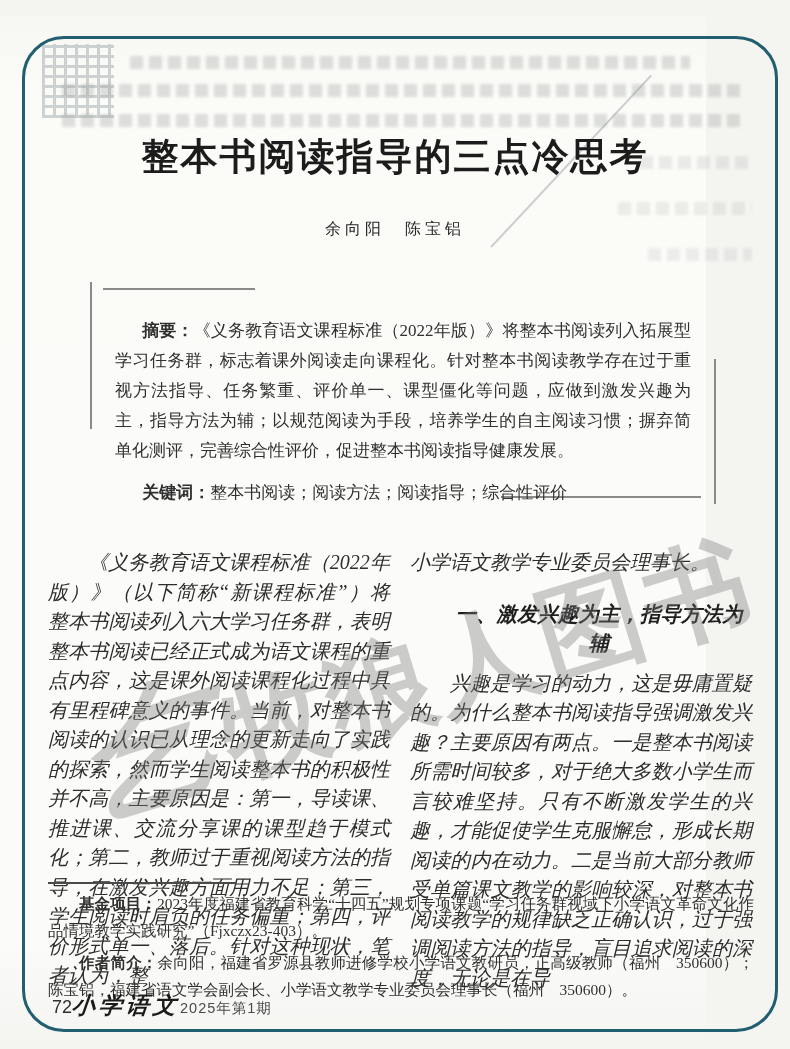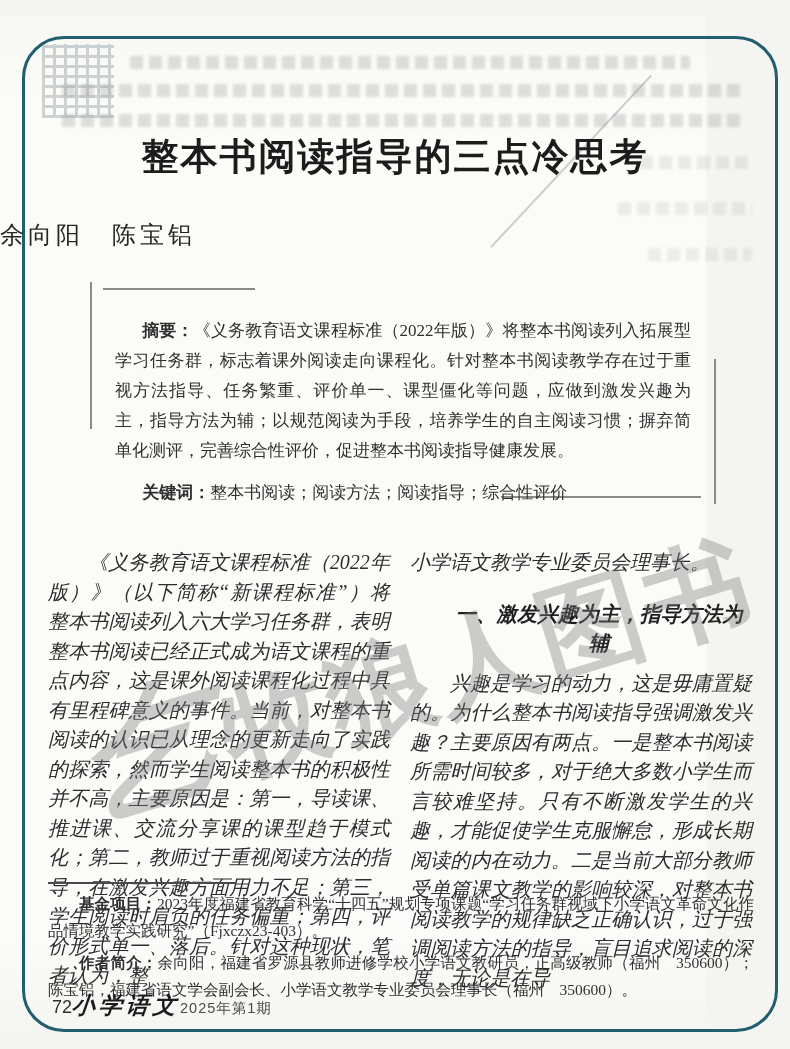--- a/index.html
+++ b/index.html
@@ -34,22 +34,22 @@
   .diag{
     position:absolute;left:652px;top:60px;width:235px;height:1.5px;
     background:rgba(140,152,158,.45);transform:rotate(133deg);transform-origin:0 0;
   }
   
   .title{
     position:absolute;left:0;top:116px;width:790px;text-align:center;
     font-size:37px;font-weight:700;color:#1c1c1c;letter-spacing:2px;
   }
   .authors{
-    position:absolute;left:0;top:203px;width:790px;text-align:left;
-    font-size:24px;color:#262626;letter-spacing:4px;
+    position:absolute;left:0;top:203px;width:790px;text-align:center;
+    font-size:16px;color:#262626;letter-spacing:4px;
   }
   
   .mark{position:absolute;background:#8a8a8a;}
   .mk-tlv{left:90px;top:266px;width:1.5px;height:147px;}
   .mk-tlh{left:103px;top:272px;width:152px;height:1.5px;}
   .mk-brh{left:501px;top:480px;width:200px;height:1.5px;}
   .mk-brv{left:714px;top:343px;width:1.5px;height:145px;}
   
   .abstract{
     position:absolute;left:103px;top:288px;width:600px;

